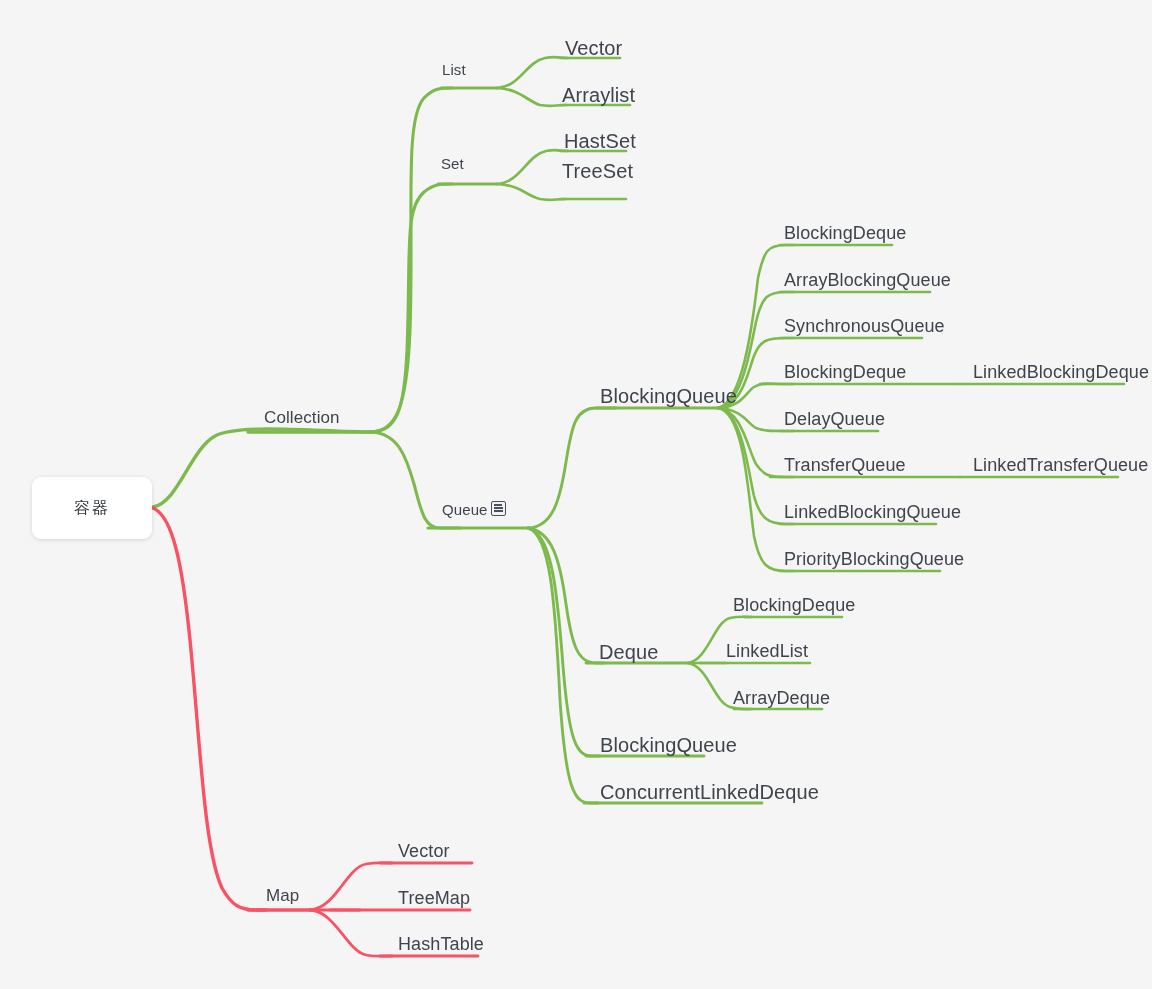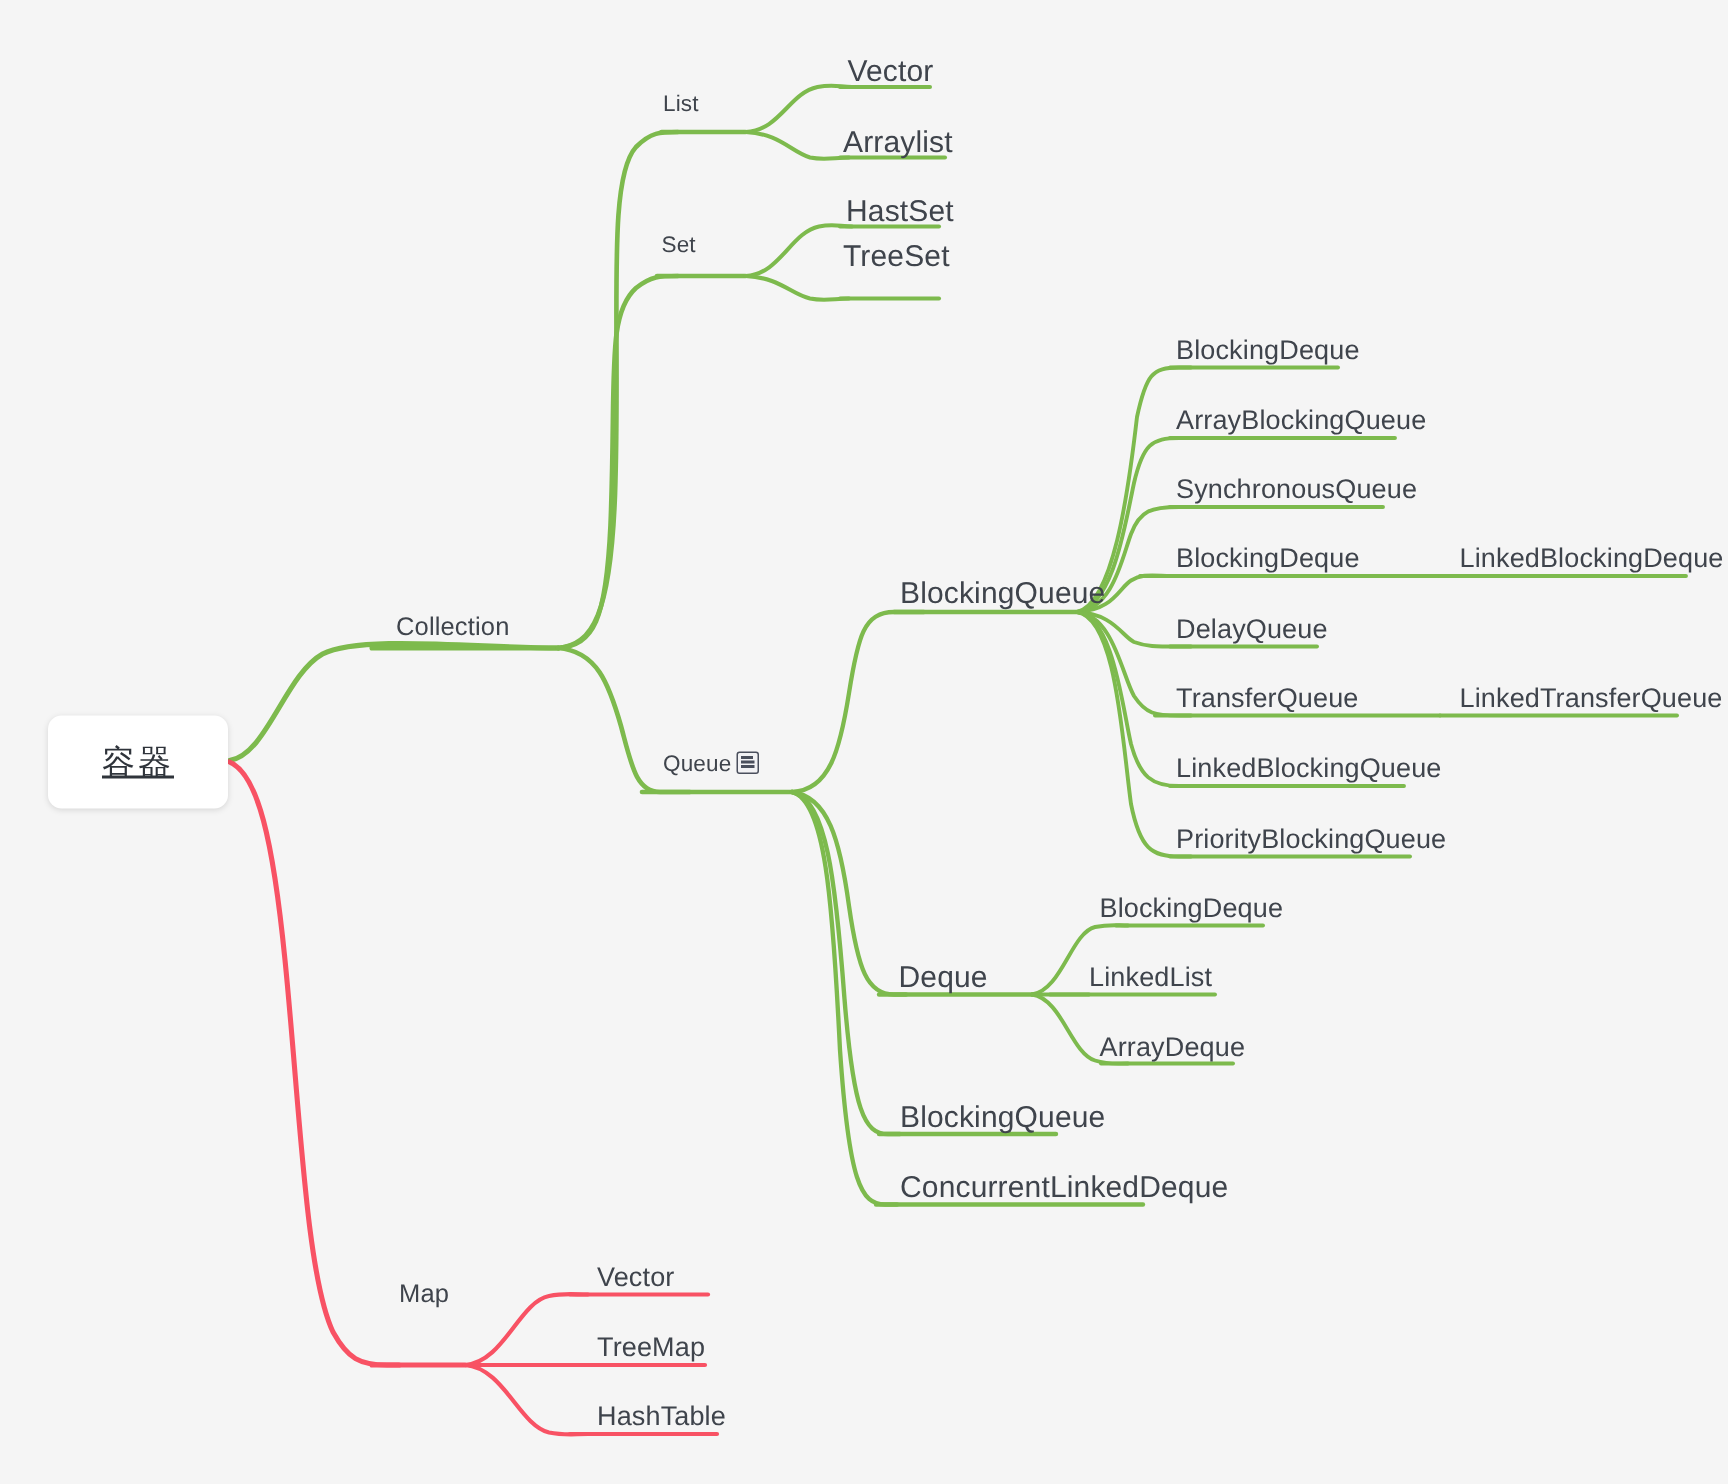--- a/index.html
+++ b/index.html
@@ -48,24 +48,23 @@
     width: 120px;
     height: 62px;
     background: #ffffff;
     border-radius: 9px;
     box-shadow: 0 1px 4px rgba(0,0,0,0.13);
     display: flex;
     align-items: center;
     justify-content: center;
   }
   #root-node .root-text {
-    font-size: 22px;
+    font-size: 16px;
     color: #2f343b;
     letter-spacing: 2px;
-    text-decoration: underline;
   }
   .note-icon {
     position: absolute;
     width: 15px;
     height: 15px;
     box-sizing: border-box;
     border: 1.6px solid #4a4f5c;
     border-radius: 2px;
     background: #f2f2f4;
     padding: 2px 2px;
@@ -172,21 +171,21 @@
     <path class="branch-path" d="M 380,956 L 478,956" stroke="#f85264" stroke-width="2.8"></path>
 
   </svg>
 
   <div id="root-node">
     <span class="root-text">容器</span>
   </div>
 
   <div class="node-label lvl1-label" style="left:264px; top:409px;">Collection</div>
 
-  <div class="node-label lvl1-label" style="left:266px; top:854px;">Map</div>
+  <div class="node-label lvl1-label" style="left:266px; top:887px;">Map</div>
 
   <div class="node-label lvl2-label" style="left:442px; top:62px;">List</div>
 
   <div class="node-label lvl2-label" style="left:441px; top:156px;">Set</div>
 
   <div class="node-label lvl2-label" style="left:442px; top:502px;">Queue</div>
   <div class="note-icon" style="left:491px; top:501px;">
     <i class="l1"></i>
     <i class="l2"></i>
     <i class="l3"></i>

